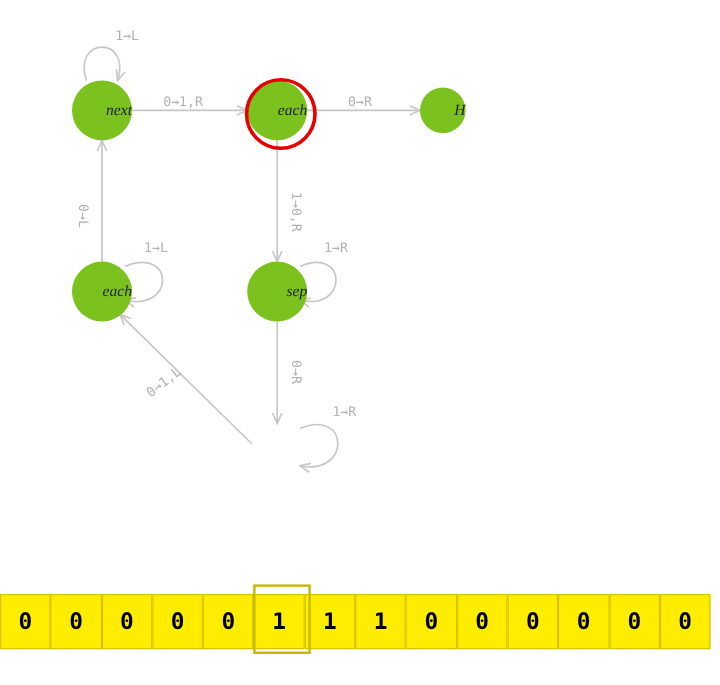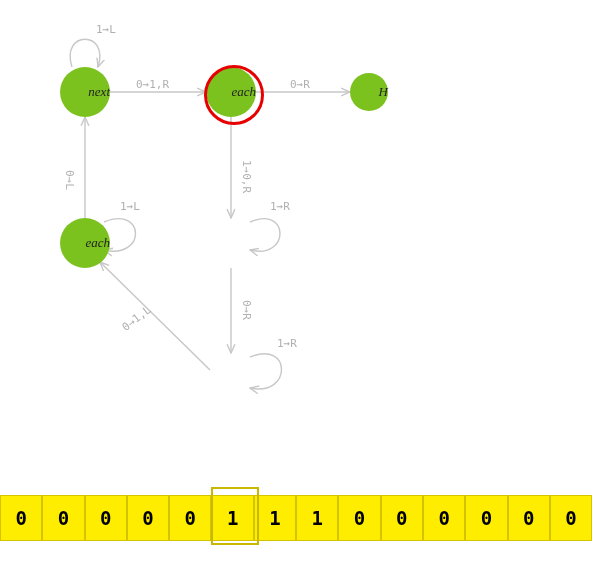--- a/index.html
+++ b/index.html
@@ -54,20 +54,23 @@
   <div class="state" style="left:206px;top:67px">
       <span>each</span>
     </div>
   <div class="ring" style="left:204px;top:65px"></div>
   <div class="state small" style="left:350px;top:73px">
       <span>H</span>
     </div>
   <div class="state" style="left:60px;top:218px">
       <span>each</span>
     </div>
+  <div class="state" style="left:206px;top:218px">
+      <span>sep</span>
+    </div>
 
   <span class="edge-label" style="left:96px;top:23px">1→L</span>
   <span class="edge-label" style="left:136px;top:78px">0→1,R</span>
   <span class="edge-label" style="left:290px;top:78px">0→R</span>
   <span class="edge-label" style="left:240px;top:160px;writing-mode:vertical-rl">1→0,R</span>
   <span class="edge-label" style="left:270px;top:200px">1→R</span>
   <span class="edge-label" style="left:240px;top:300px;writing-mode:vertical-rl">0→R</span>
   <span class="edge-label" style="left:277px;top:337px">1→R</span>
   <span class="edge-label" style="left:120px;top:312px;transform:rotate(-38deg)">0→1,L</span>
   <span class="edge-label" style="left:120px;top:200px">1→L</span>

